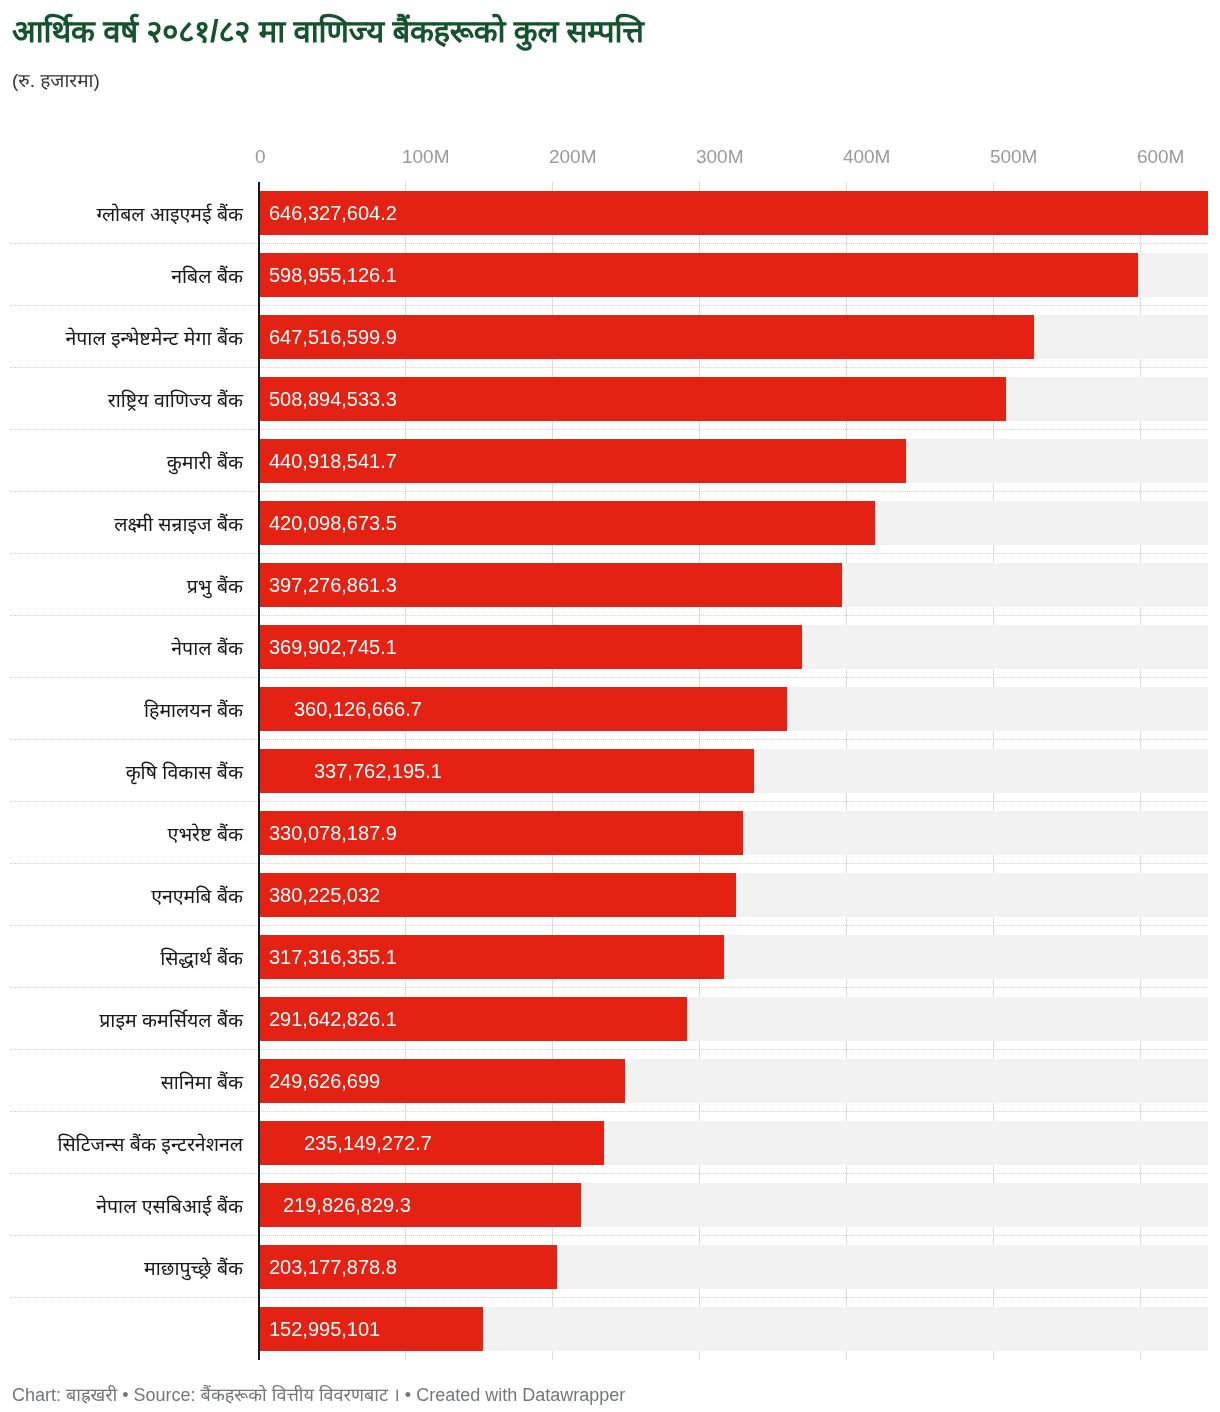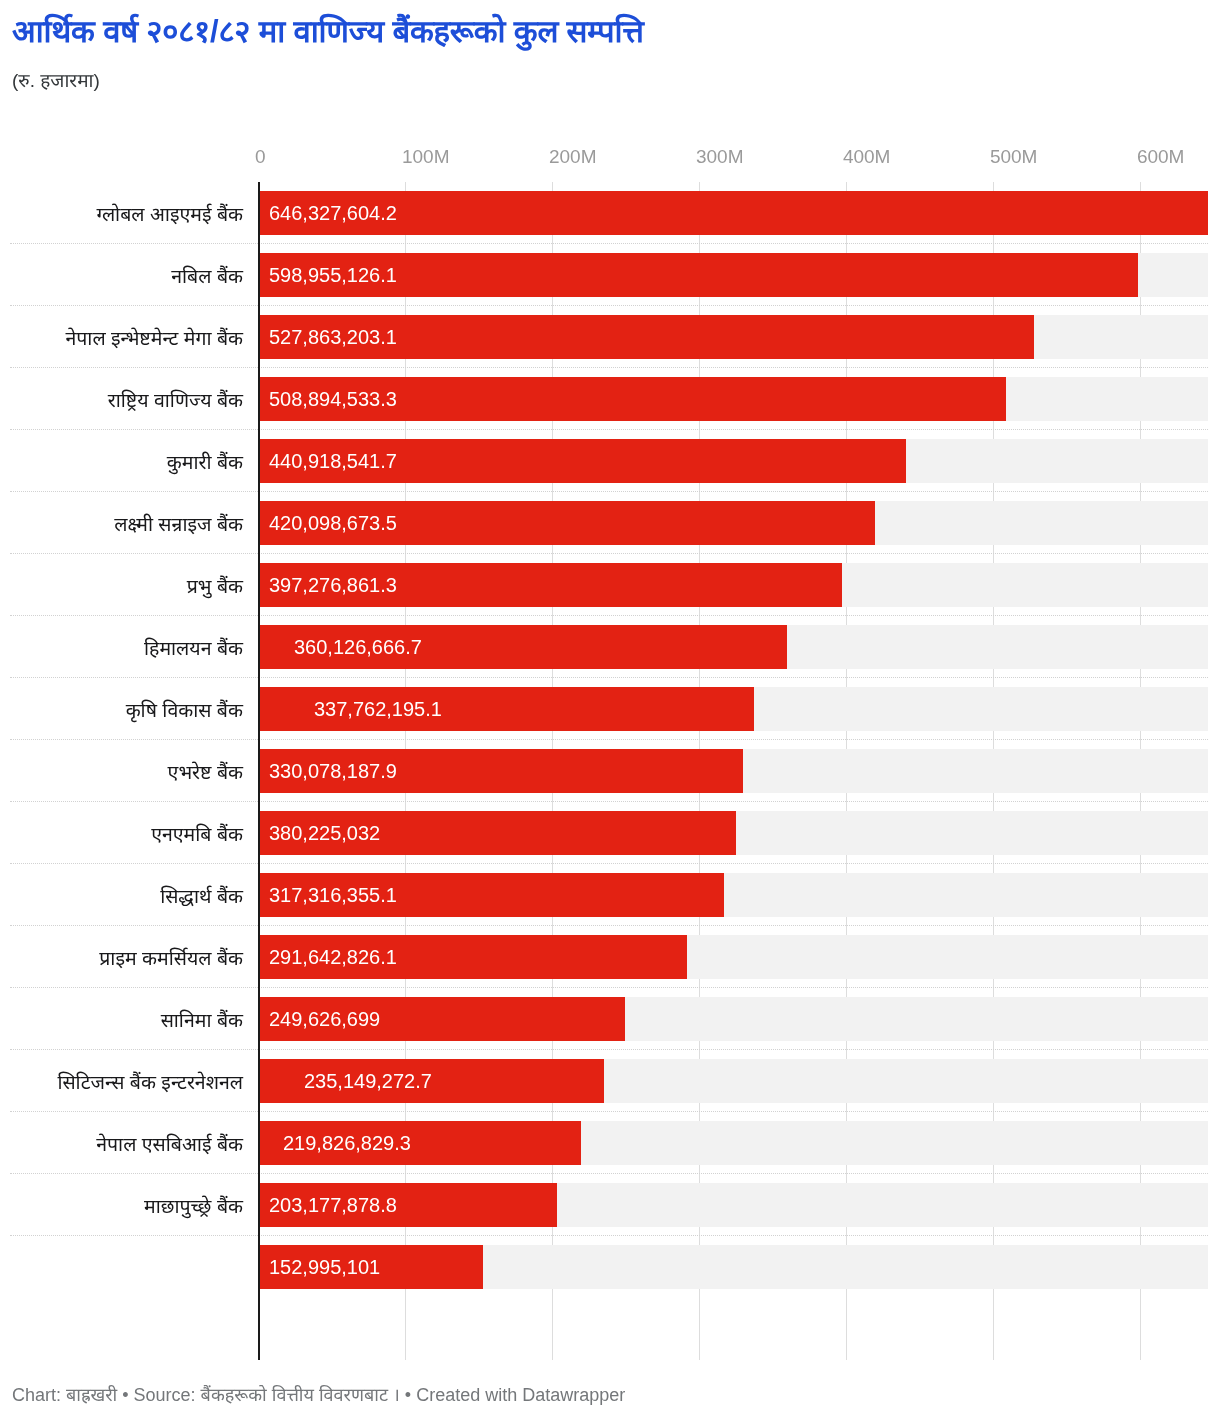--- a/index.html
+++ b/index.html
@@ -23,21 +23,21 @@
     box-sizing: border-box;
     padding: 0 12px 0 12px;
   }
 
   
   .chart-title {
     font-size: 31px;
     font-weight: 700;
     line-height: 1.18;
     letter-spacing: -0.2px;
-    color: #1d4ed8;
+    color: #14532d;
     margin: 14px 0 0 0;
     padding: 0;
     white-space: nowrap;
   }
   .chart-subtitle {
     font-size: 19px;
     font-weight: 400;
     color: #33373a;
     margin: 16px 0 0 0;
     padding: 0;
@@ -206,21 +206,21 @@
           <div class="row-label">नबिल बैंक</div>
           <div class="bar-track" style="left: 258px; width: 950px;"></div>
           <div class="bar-fill" style="left: 258px; width: 880px; background: rgb(227, 34, 19);"></div>
           <div class="bar-value" style="left: 258px;">598,955,126.1</div>
           <div class="row-sep"></div>
         </div>
         <div class="bar-row">
           <div class="row-label">नेपाल इन्भेष्टमेन्ट मेगा बैंक</div>
           <div class="bar-track" style="left: 258px; width: 950px;"></div>
           <div class="bar-fill" style="left: 258px; width: 776px; background: rgb(227, 34, 19);"></div>
-          <div class="bar-value" style="left: 258px;">527,863,203.1</div>
+          <div class="bar-value" style="left: 258px;">647,516,599.9</div>
           <div class="row-sep"></div>
         </div>
         <div class="bar-row">
           <div class="row-label">राष्ट्रिय वाणिज्य बैंक</div>
           <div class="bar-track" style="left: 258px; width: 950px;"></div>
           <div class="bar-fill" style="left: 258px; width: 748px; background: rgb(227, 34, 19);"></div>
           <div class="bar-value" style="left: 258px;">508,894,533.3</div>
           <div class="row-sep"></div>
         </div>
         <div class="bar-row">
@@ -238,20 +238,27 @@
           <div class="row-sep"></div>
         </div>
         <div class="bar-row">
           <div class="row-label">प्रभु बैंक</div>
           <div class="bar-track" style="left: 258px; width: 950px;"></div>
           <div class="bar-fill" style="left: 258px; width: 584px; background: rgb(227, 34, 19);"></div>
           <div class="bar-value" style="left: 258px;">397,276,861.3</div>
           <div class="row-sep"></div>
         </div>
         <div class="bar-row">
+          <div class="row-label">नेपाल बैंक</div>
+          <div class="bar-track" style="left: 258px; width: 950px;"></div>
+          <div class="bar-fill" style="left: 258px; width: 544px; background: rgb(227, 34, 19);"></div>
+          <div class="bar-value" style="left: 258px;">369,902,745.1</div>
+          <div class="row-sep"></div>
+        </div>
+        <div class="bar-row">
           <div class="row-label">हिमालयन बैंक</div>
           <div class="bar-track" style="left: 258px; width: 950px;"></div>
           <div class="bar-fill" style="left: 258px; width: 529px; background: rgb(227, 34, 19);"></div>
           <div class="bar-value" style="left: 258px; padding-left: 36px;">360,126,666.7</div>
           <div class="row-sep"></div>
         </div>
         <div class="bar-row">
           <div class="row-label">कृषि विकास बैंक</div>
           <div class="bar-track" style="left: 258px; width: 950px;"></div>
           <div class="bar-fill" style="left: 258px; width: 496px; background: rgb(227, 34, 19);"></div>

